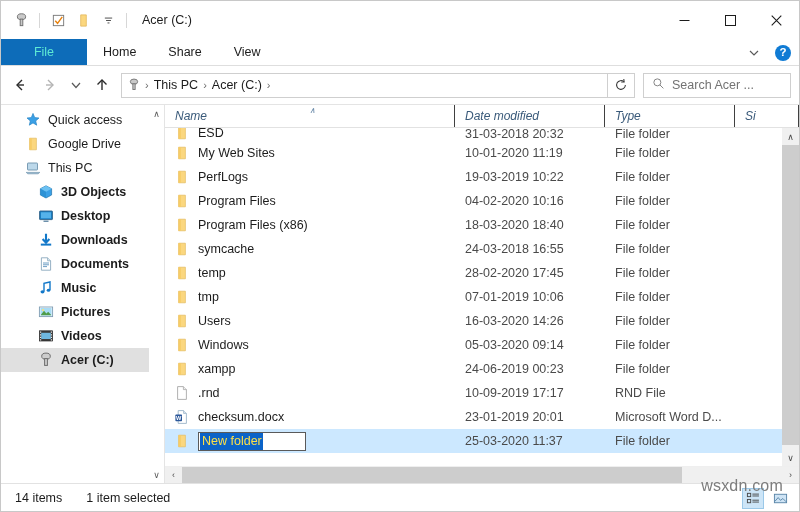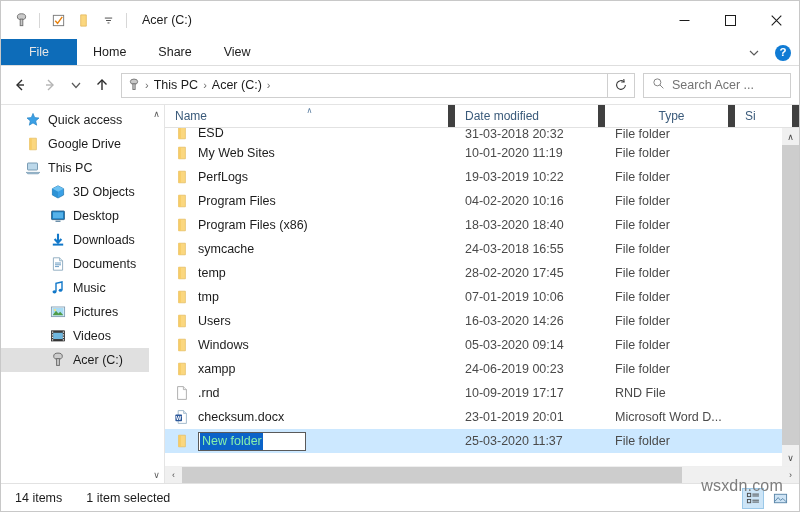--- a/index.html
+++ b/index.html
@@ -53,22 +53,22 @@
     display: flex; align-items: stretch;
     position: relative;
   }
   .tab {
     display: flex; align-items: center; justify-content: center;
     font-size: 12.5px; color: #1c1c1c;
     padding: 0 16px; min-width: 46px;
     cursor: default;
   }
   .tab-file {
-    background: #0d6cb9; color: #e5e5e5;
-    width: 76px; padding: 7px;
+    background: #0d6cb9; color: #5eead4;
+    width: 86px; padding: 7px;
   }
   .ribbon-right {
     position: absolute; right: 4px; top: 0; height: 27px;
     display: flex; align-items: center; gap: 5px;
   }
   .ribbon-btn {
     width: 24px; height: 24px;
     display: flex; align-items: center; justify-content: center;
   }
   .help-circle {
@@ -132,21 +132,21 @@
     overflow: hidden; position: relative;
     padding-top: 3px;
   }
   .nav-item {
     height: 24px;
     display: flex; align-items: center;
     font-size: 12.5px; color: #1c1c1c;
     white-space: nowrap;
   }
   .nav-item.indent-0 { padding-left: 23px; }
-  .nav-item.indent-1 { padding-left: 48px; }
+  .nav-item.indent-1 { padding-left: 36px; font-weight: bold; }
   .nav-item.selected { background: #e0e0e0; }
   .nav-ico {
     width: 17px; height: 17px; margin-right: 7px;
     display: flex; align-items: center; justify-content: center;
     flex: 0 0 17px;
   }
   .sb-vscroll {
     position: absolute; right: 0; top: 0; bottom: 0; width: 15px;
     background: #ffffff;
     display: flex; flex-direction: column; justify-content: space-between;
@@ -165,26 +165,27 @@
     height: 23px; flex: 0 0 23px;
     display: flex; align-items: stretch;
     border-bottom: 1px solid #e2e2e2;
     background: #ffffff;
     position: relative;
   }
   .col {
     display: flex; align-items: center;
     font-size: 12px; color: #3a5a7a;
     padding-left: 10px;
-    border-right: 7px solid #404040;
+    border-right: 1px solid #404040;
     position: relative;
+    font-style: italic;
   }
   .col-name { width: 290px; }
   .col-date { width: 150px; }
-  .col-type { width: 130px; justify-content: center; }
+  .col-type { width: 130px; }
   .col-size { flex: 1; }
   .sortcaret {
     position: absolute; top: 1px; left: 50%;
     font-size: 8px; color: #5a7da0;
   }
   .rows {
     flex: 1; overflow: hidden; position: relative;
     background: #ffffff;
   }
   .row {
@@ -206,21 +207,21 @@
     flex: 0 0 16px;
     display: flex; align-items: center; justify-content: center;
   }
   .rename-box {
     display: inline-flex; align-items: center;
     height: 19px; width: 108px;
     border: 1px solid #5a5a5a; background: #ffffff;
     padding: 0 1px;
   }
   .rename-text {
-    background: #0b63c8; color: #86efac;
+    background: #0b63c8; color: #fde047;
     font-size: 12.5px; line-height: 15px;
     padding: 1px 1px 1px 2px;
   }
   .vscroll {
     position: absolute; right: 0; top: 23px; bottom: 17px; width: 17px;
     background: #f0f0f0;
     display: flex; flex-direction: column; align-items: center;
   }
   .vs-arrow {
     width: 17px; height: 17px; flex: 0 0 17px;

